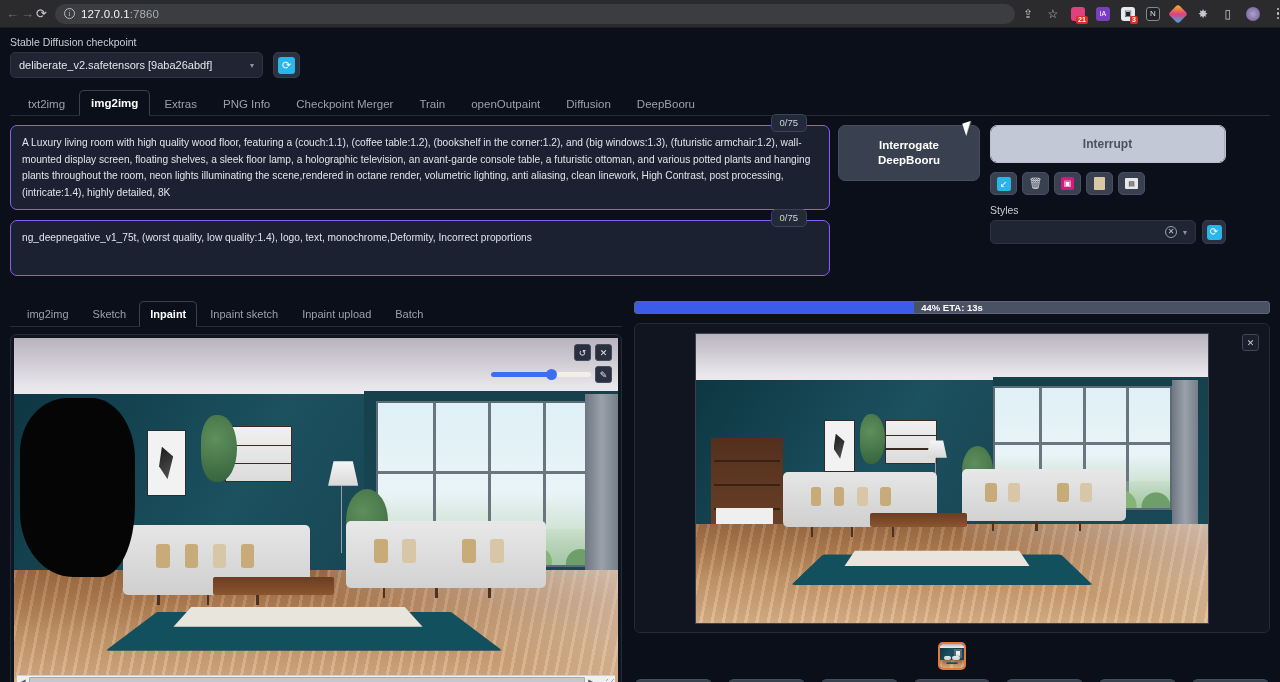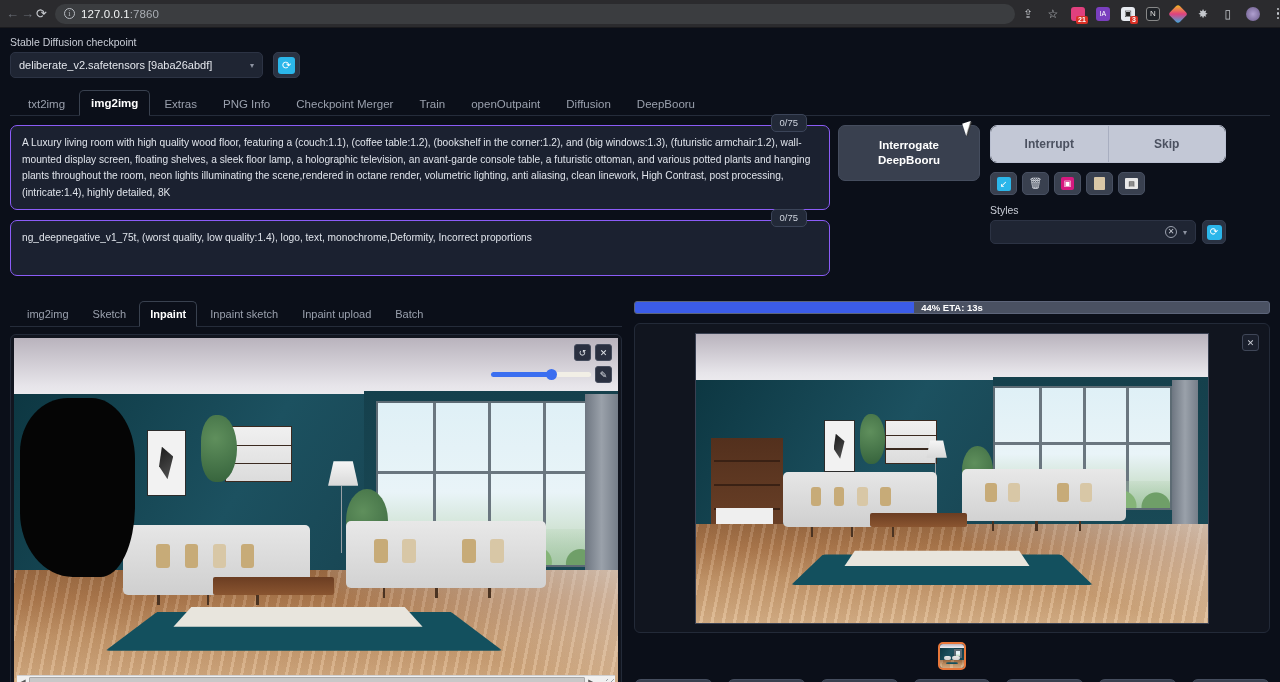--- a/index.html
+++ b/index.html
@@ -361,21 +361,20 @@
     </div>
 
     <div class="right-col">
       <div class="interrogate-col">
         <div class="big-btn booru" style="white-space:pre-line">Interrogate
 DeepBooru</div>
       </div>
       <div class="gen-col">
         <div class="gen-pair">
           <div>Interrupt</div>
-          <div>Skip</div>
         </div>
         <div class="tool-row">
           <div class="tool-btn">
               <span style="background:#2bb6ea;color:#fff;width:14px;height:14px;border-radius:2px;display:flex;align-items:center;justify-content:center;font-size:9px">↙</span>
             </div>
           <div class="tool-btn">
               <span style="color:#d9dde4;font-size:11px">🗑</span>
             </div>
           <div class="tool-btn">
               <span style="background:#d6197f;color:#fff;width:13px;height:13px;border-radius:2px;display:flex;align-items:center;justify-content:center;font-size:8px">▣</span>

